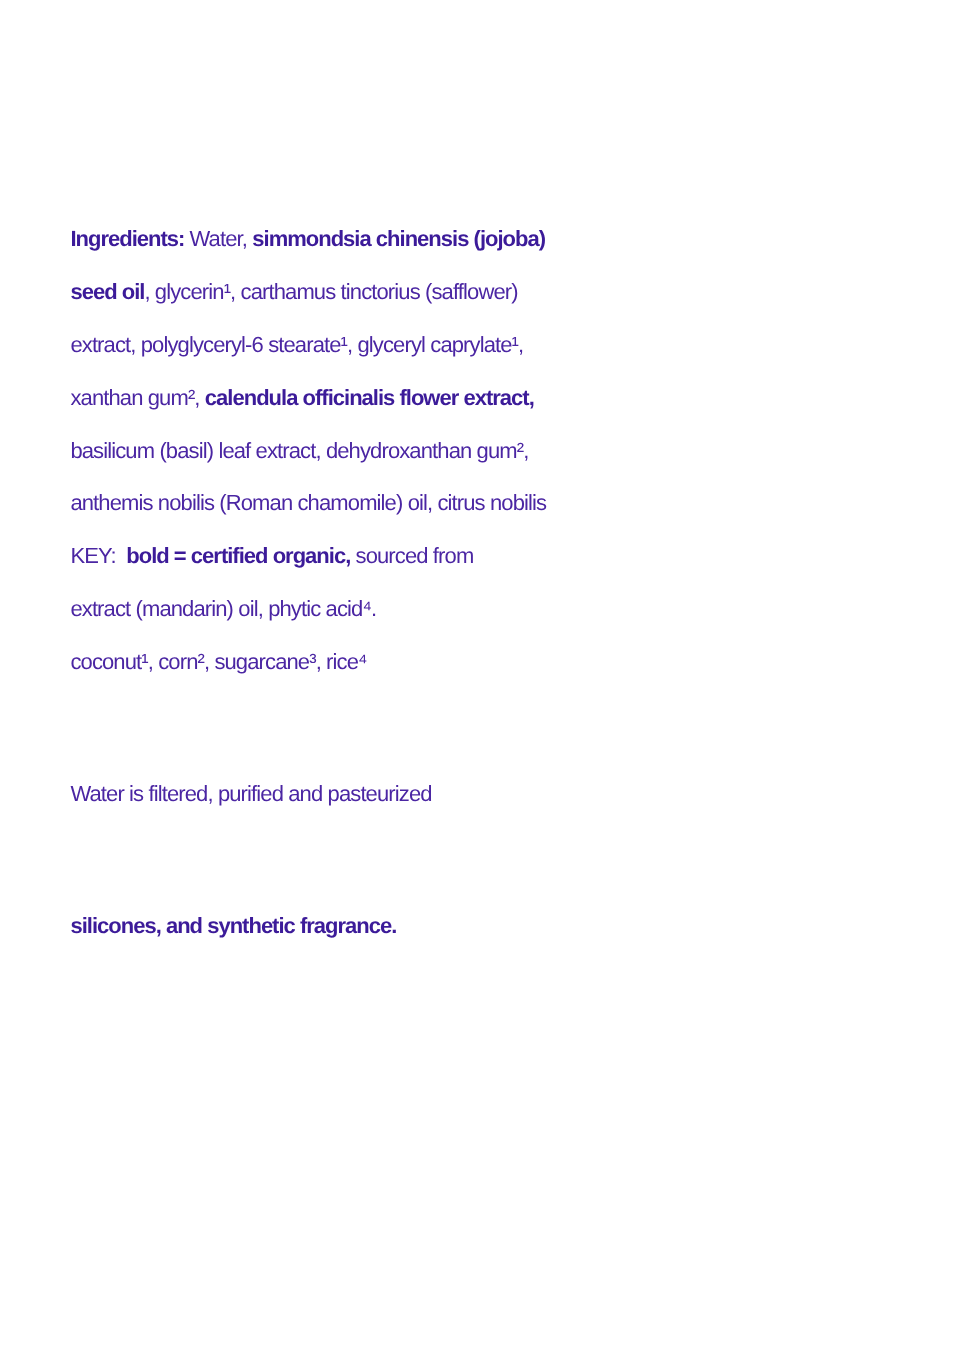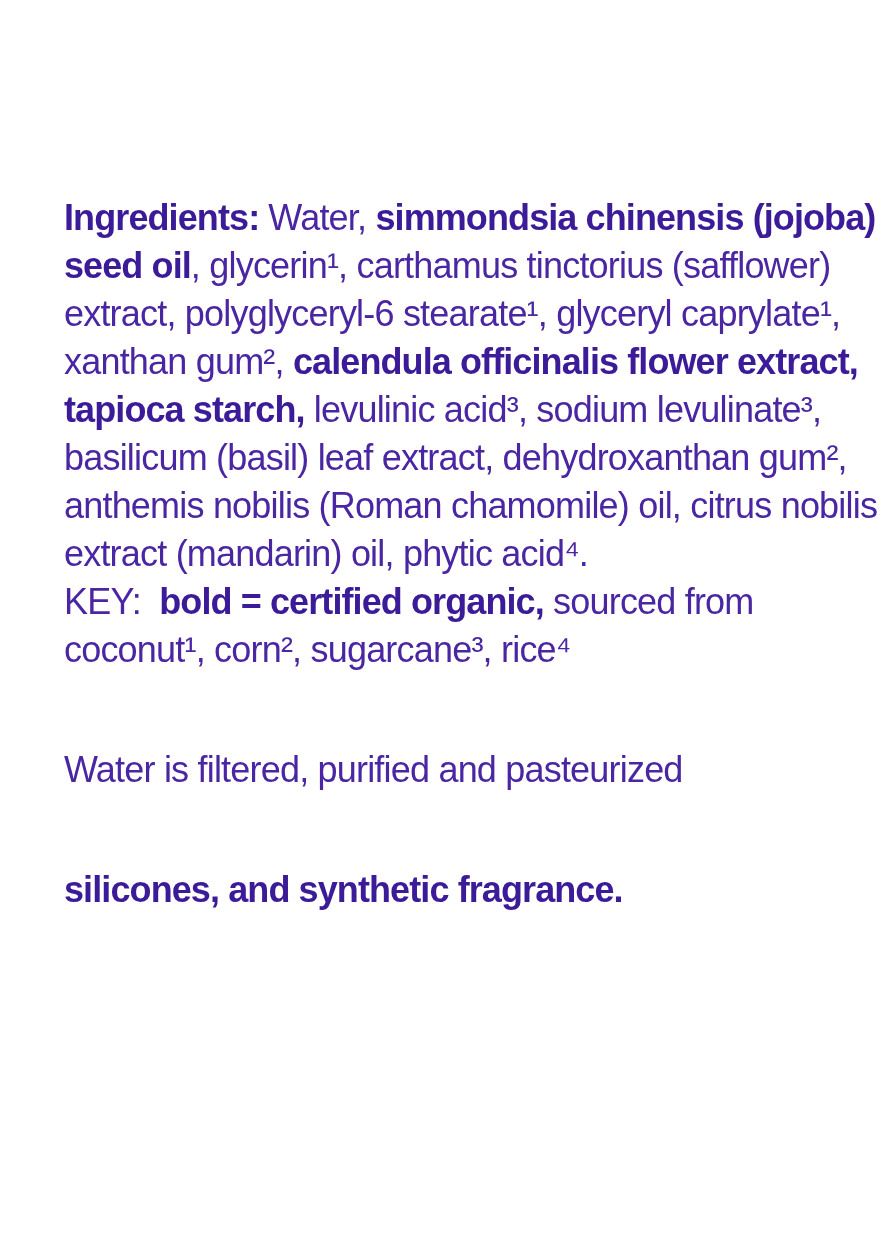--- a/index.html
+++ b/index.html
@@ -17,44 +17,43 @@
     background: var(--bg);
     overflow: hidden;
     font-family: "Liberation Sans", sans-serif;
   }
   .label-block {
     position: absolute;
     left: 64px;
     top: 194px;
     width: 792px;
     color: var(--ink);
-    font-size: 36px;
+    font-size: 20px;
     line-height: 48px;
     letter-spacing: -0.8px;
   }
   .para + .para { margin-top: 72px; }
   .line { white-space: pre; }
   .seg { color: var(--ink); font-weight: 400; }
   .seg.bold { color: var(--ink-bold); font-weight: 700; letter-spacing: -0.9px; }
 </style>
 </head>
 <body>
 
 <div class="page">
   <div class="label-block">
       <div class="para">
         <div class="line"><span class="seg bold">Ingredients: </span><span class="seg">Water, </span><span class="seg bold">simmondsia chinensis (jojoba)</span></div>
         <div class="line"><span class="seg bold">seed oil</span><span class="seg">, glycerin¹, carthamus tinctorius (safflower)</span></div>
         <div class="line"><span class="seg">extract, polyglyceryl-6 stearate¹, glyceryl caprylate¹,</span></div>
         <div class="line"><span class="seg">xanthan gum², </span><span class="seg bold">calendula officinalis flower extract,</span></div>
-        <div class="line"><span class="seg bold">tapioca starch,</span><span class="seg"> levulinic acid³, sodium levulinate³,</span></div>
         <div class="line"><span class="seg">basilicum (basil) leaf extract, dehydroxanthan gum²,</span></div>
         <div class="line"><span class="seg">anthemis nobilis (Roman chamomile) oil, citrus nobilis</span></div>
+        <div class="line"><span class="seg">KEY:  </span><span class="seg bold">bold = certified organic,</span><span class="seg"> sourced from</span></div>
         <div class="line"><span class="seg">extract (mandarin) oil, phytic acid⁴.</span></div>
-        <div class="line"><span class="seg">KEY:  </span><span class="seg bold">bold = certified organic,</span><span class="seg"> sourced from</span></div>
         <div class="line"><span class="seg">coconut¹, corn², sugarcane³, rice⁴</span></div>
       </div>
       <div class="para">
         <div class="line"><span class="seg">Water is filtered, purified and pasteurized</span></div>
       </div>
       <div class="para">
         <div class="line"><span class="seg bold">silicones, and synthetic fragrance.</span></div>
       </div>
     </div>
 </div>

